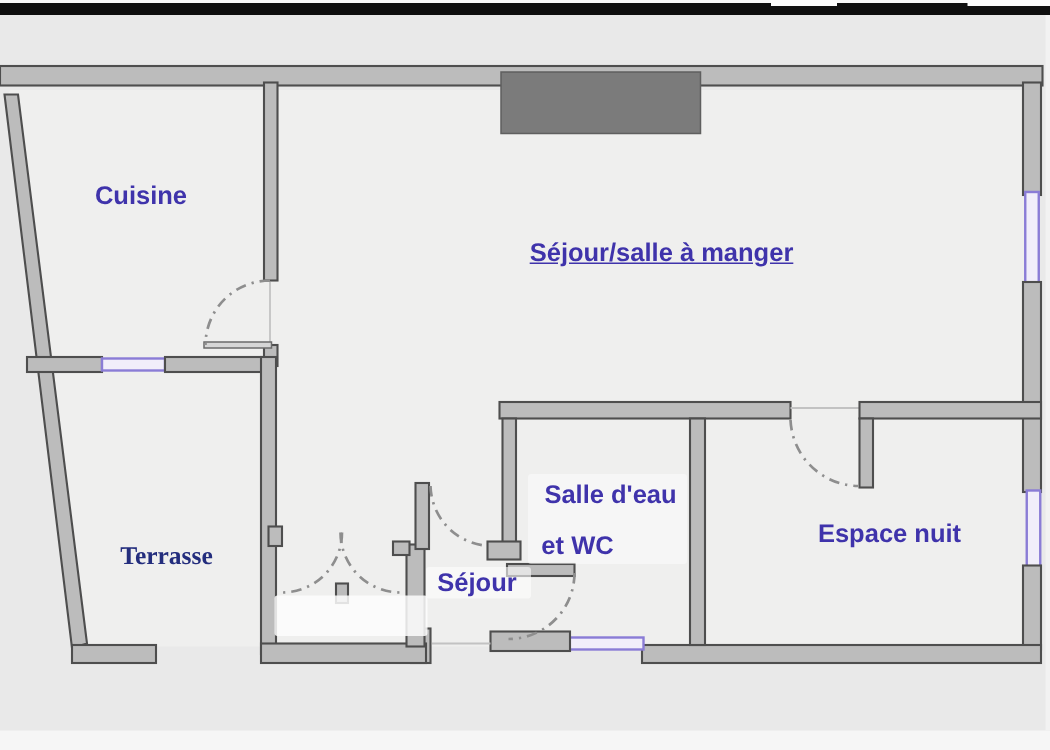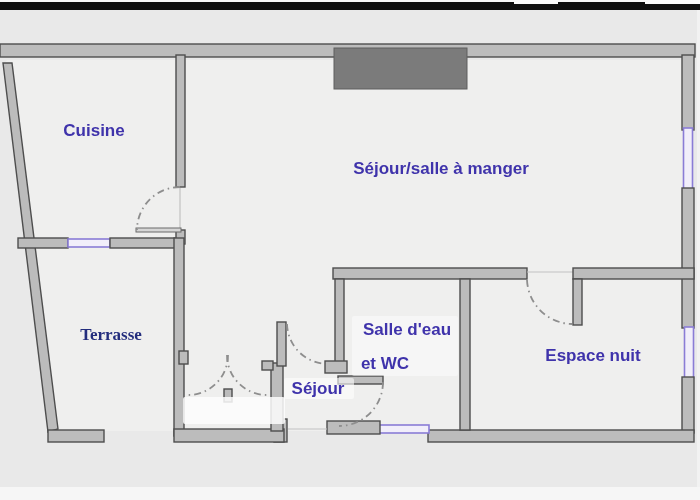--- a/index.html
+++ b/index.html
@@ -25,21 +25,21 @@
   svg{position:absolute;left:0;top:0;}
   .floor{fill:var(--floor);stroke:none;}
   .wall{fill:var(--wall-fill);stroke:var(--wall-outline);stroke-width:1.4;}
   .darkblock{fill:var(--dark-block);stroke:#5f5f5f;stroke-width:1;}
   .window{fill:var(--window-fill);stroke:var(--window-accent);stroke-width:1.6;}
   .arc{fill:none;stroke:var(--arc);stroke-width:1.8;stroke-dasharray:7 4 1.5 4;}
   .leaf{fill:#d6d6d6;stroke:#6b6b6b;stroke-width:1;}
   .faint{stroke:#c2c2c2;stroke-width:1.2;fill:none;}
   .room-label{position:absolute;transform:translate(-50%,-50%);color:var(--label);
     font-weight:bold;font-size:17px;white-space:nowrap;letter-spacing:0px;}
-  .room-label.serif{font-family:"Liberation Serif","DejaVu Serif",serif;color:var(--terrasse);}
+  .room-label.serif{font-family:"Liberation Serif","DejaVu Serif",serif;color:var(--terrasse);margin-top:36px;}
   .labelbox{position:absolute;background:rgba(253,253,253,0.85);border-radius:2px;}
 </style>
 </head>
 <body>
 
 <div id="stage">
 
   <div class="topwhite"></div>
   <div class="topbar"></div>
   <div class="topnotch" style="left:514px;width:44px;"></div>
@@ -100,19 +100,19 @@
     <rect class="wall" x="573" y="268" width="121" height="11"></rect>
     <rect class="wall" x="573" y="279" width="9" height="46"></rect>
     <path class="arc" d="M 527 280 A 46 46 0 0 0 572 324"></path>
   </svg>
 
   <div class="labelbox" style="left:183px;top:397px;width:102px;height:27px;"></div>
   <div class="labelbox" style="left:284px;top:378px;width:70px;height:21px;background:rgba(253,253,253,0.6);"></div>
   <div class="labelbox" style="left:352px;top:316px;width:106px;height:60px;background:rgba(253,253,253,0.5);"></div>
 
   <div class="room-label" style="left:94px;top:131px;">Cuisine</div>
-  <div class="room-label" style="left:441px;top:169px;">Séjour/salle à manger</div>
+  <div class="room-label" style="left:441px;top:169px;text-decoration:underline;">Séjour/salle à manger</div>
   <div class="room-label serif" style="left:111px;top:335px;">Terrasse</div>
   <div class="room-label" style="left:318px;top:389px;">Séjour</div>
   <div class="room-label" style="left:407px;top:330px;">Salle d'eau</div>
   <div class="room-label" style="left:385px;top:364px;">et WC</div>
   <div class="room-label" style="left:593px;top:356px;text-align:right;">Espace nuit</div>
 </div>
 
 </body></html>

